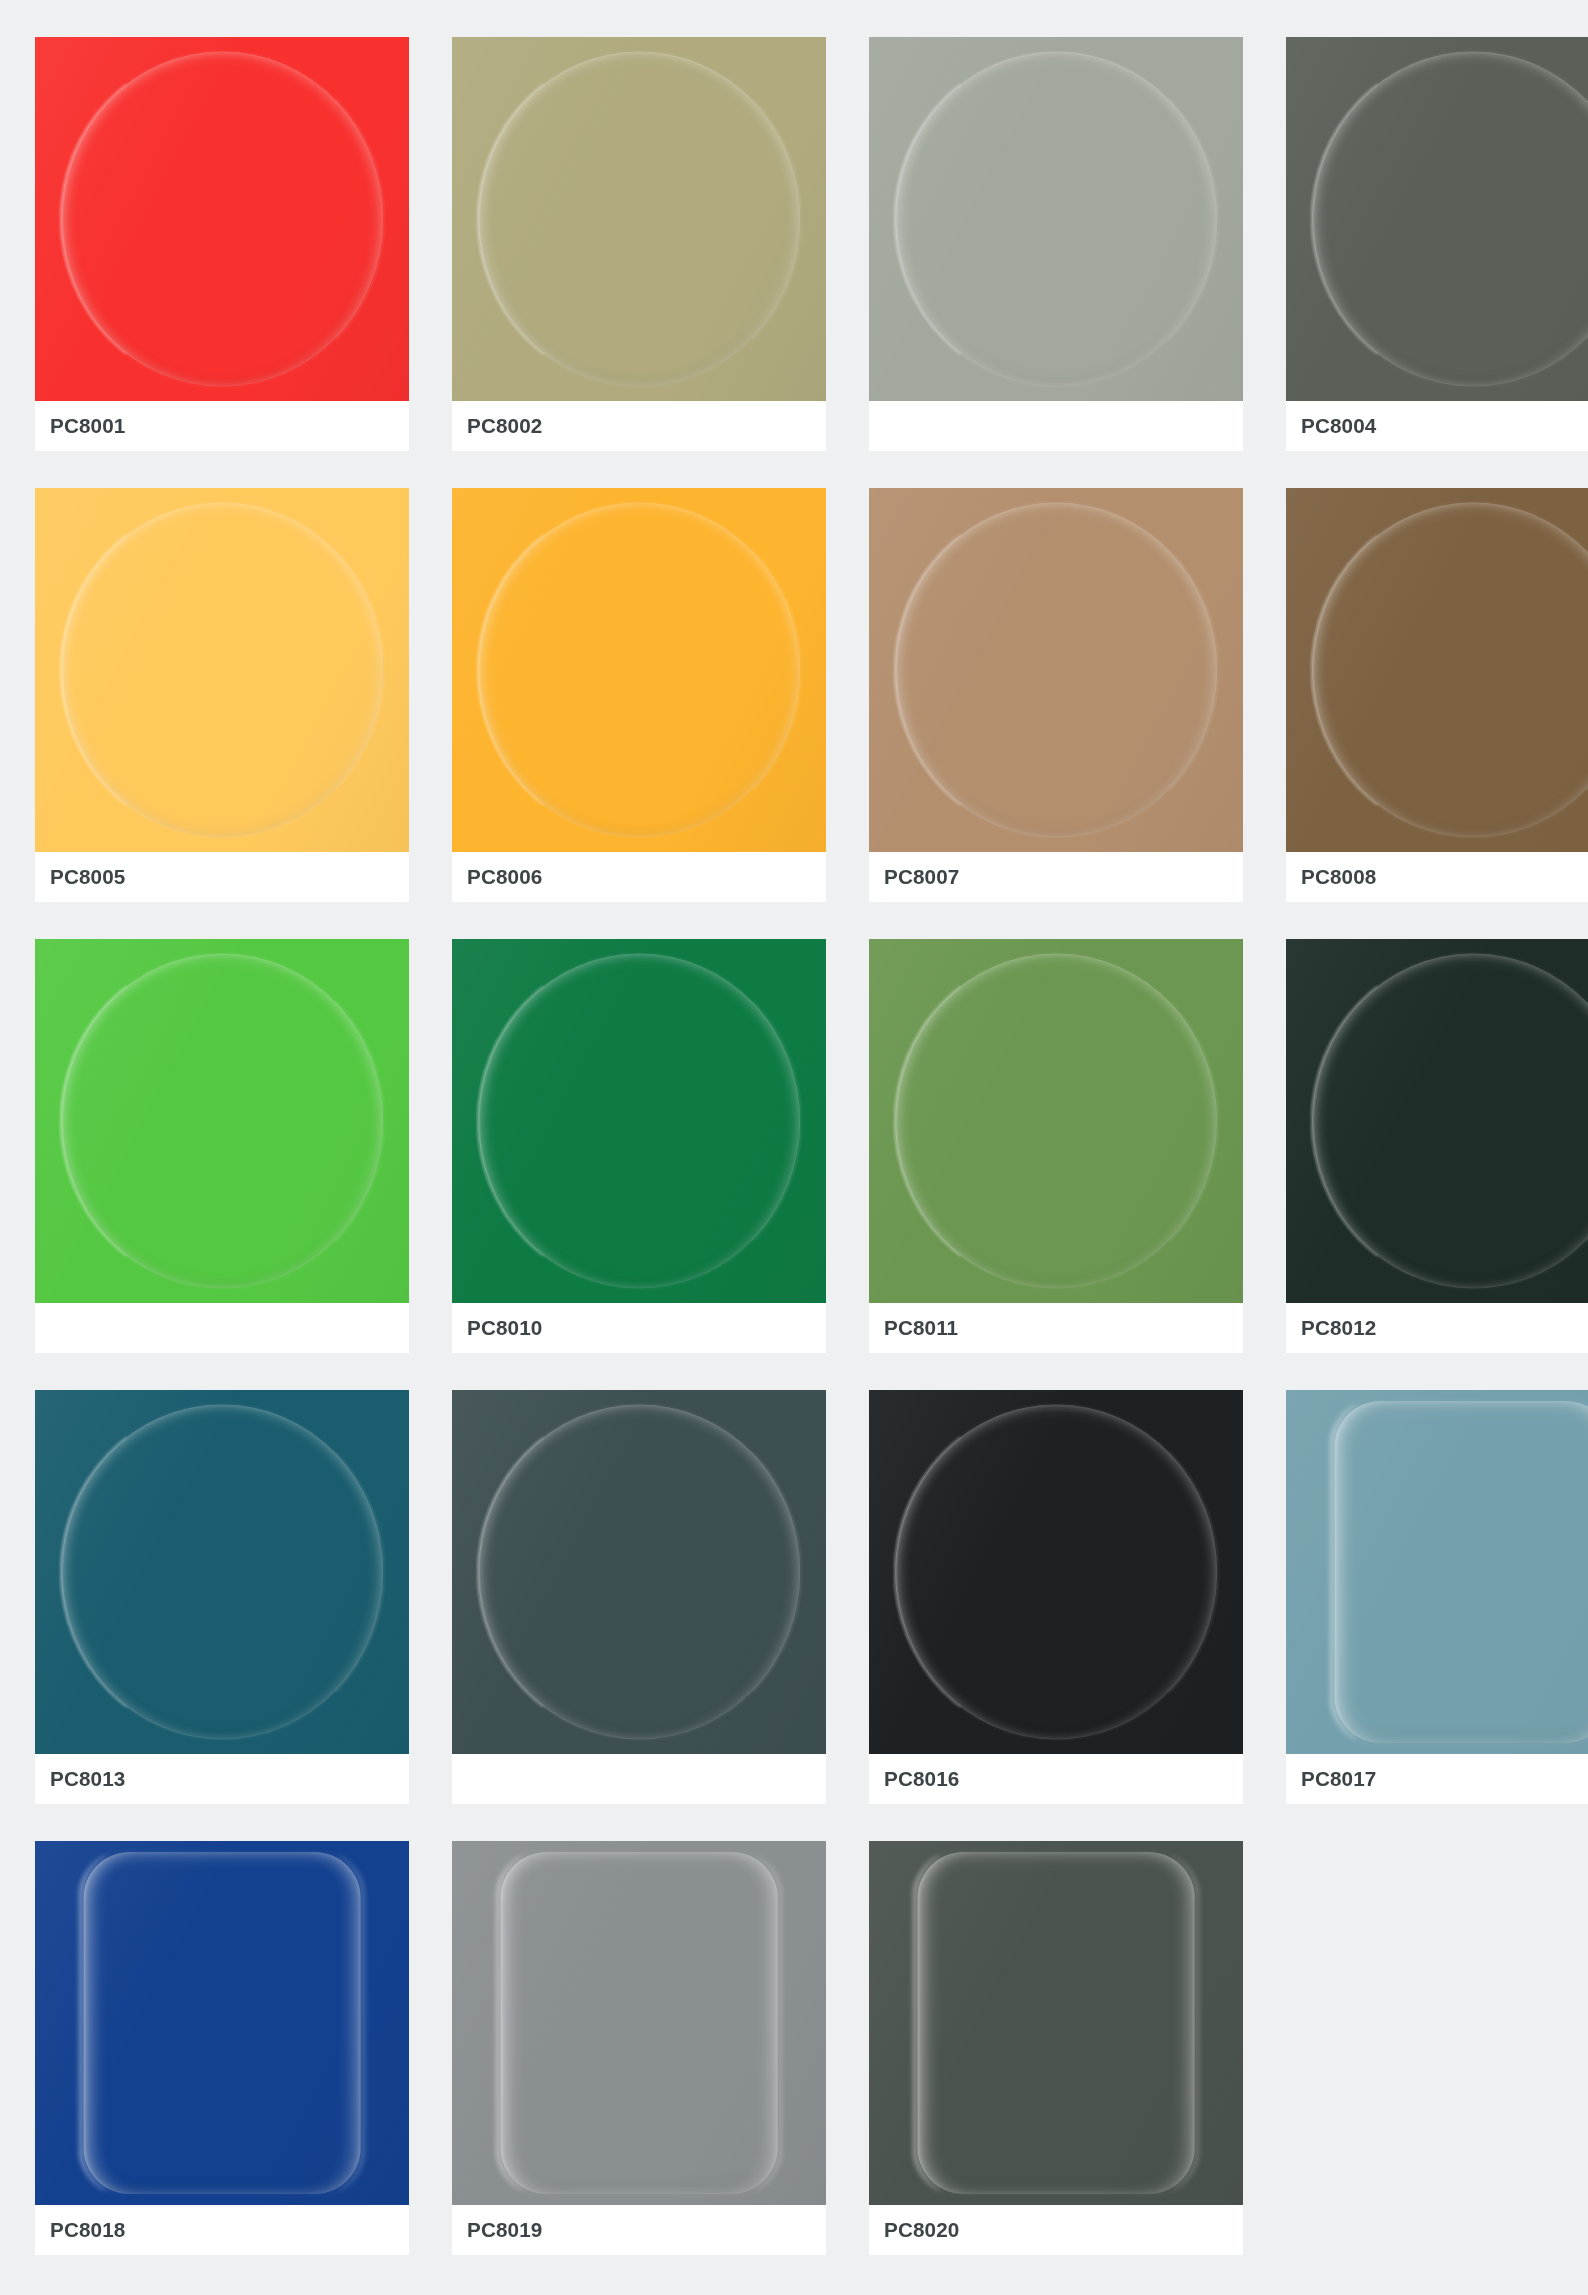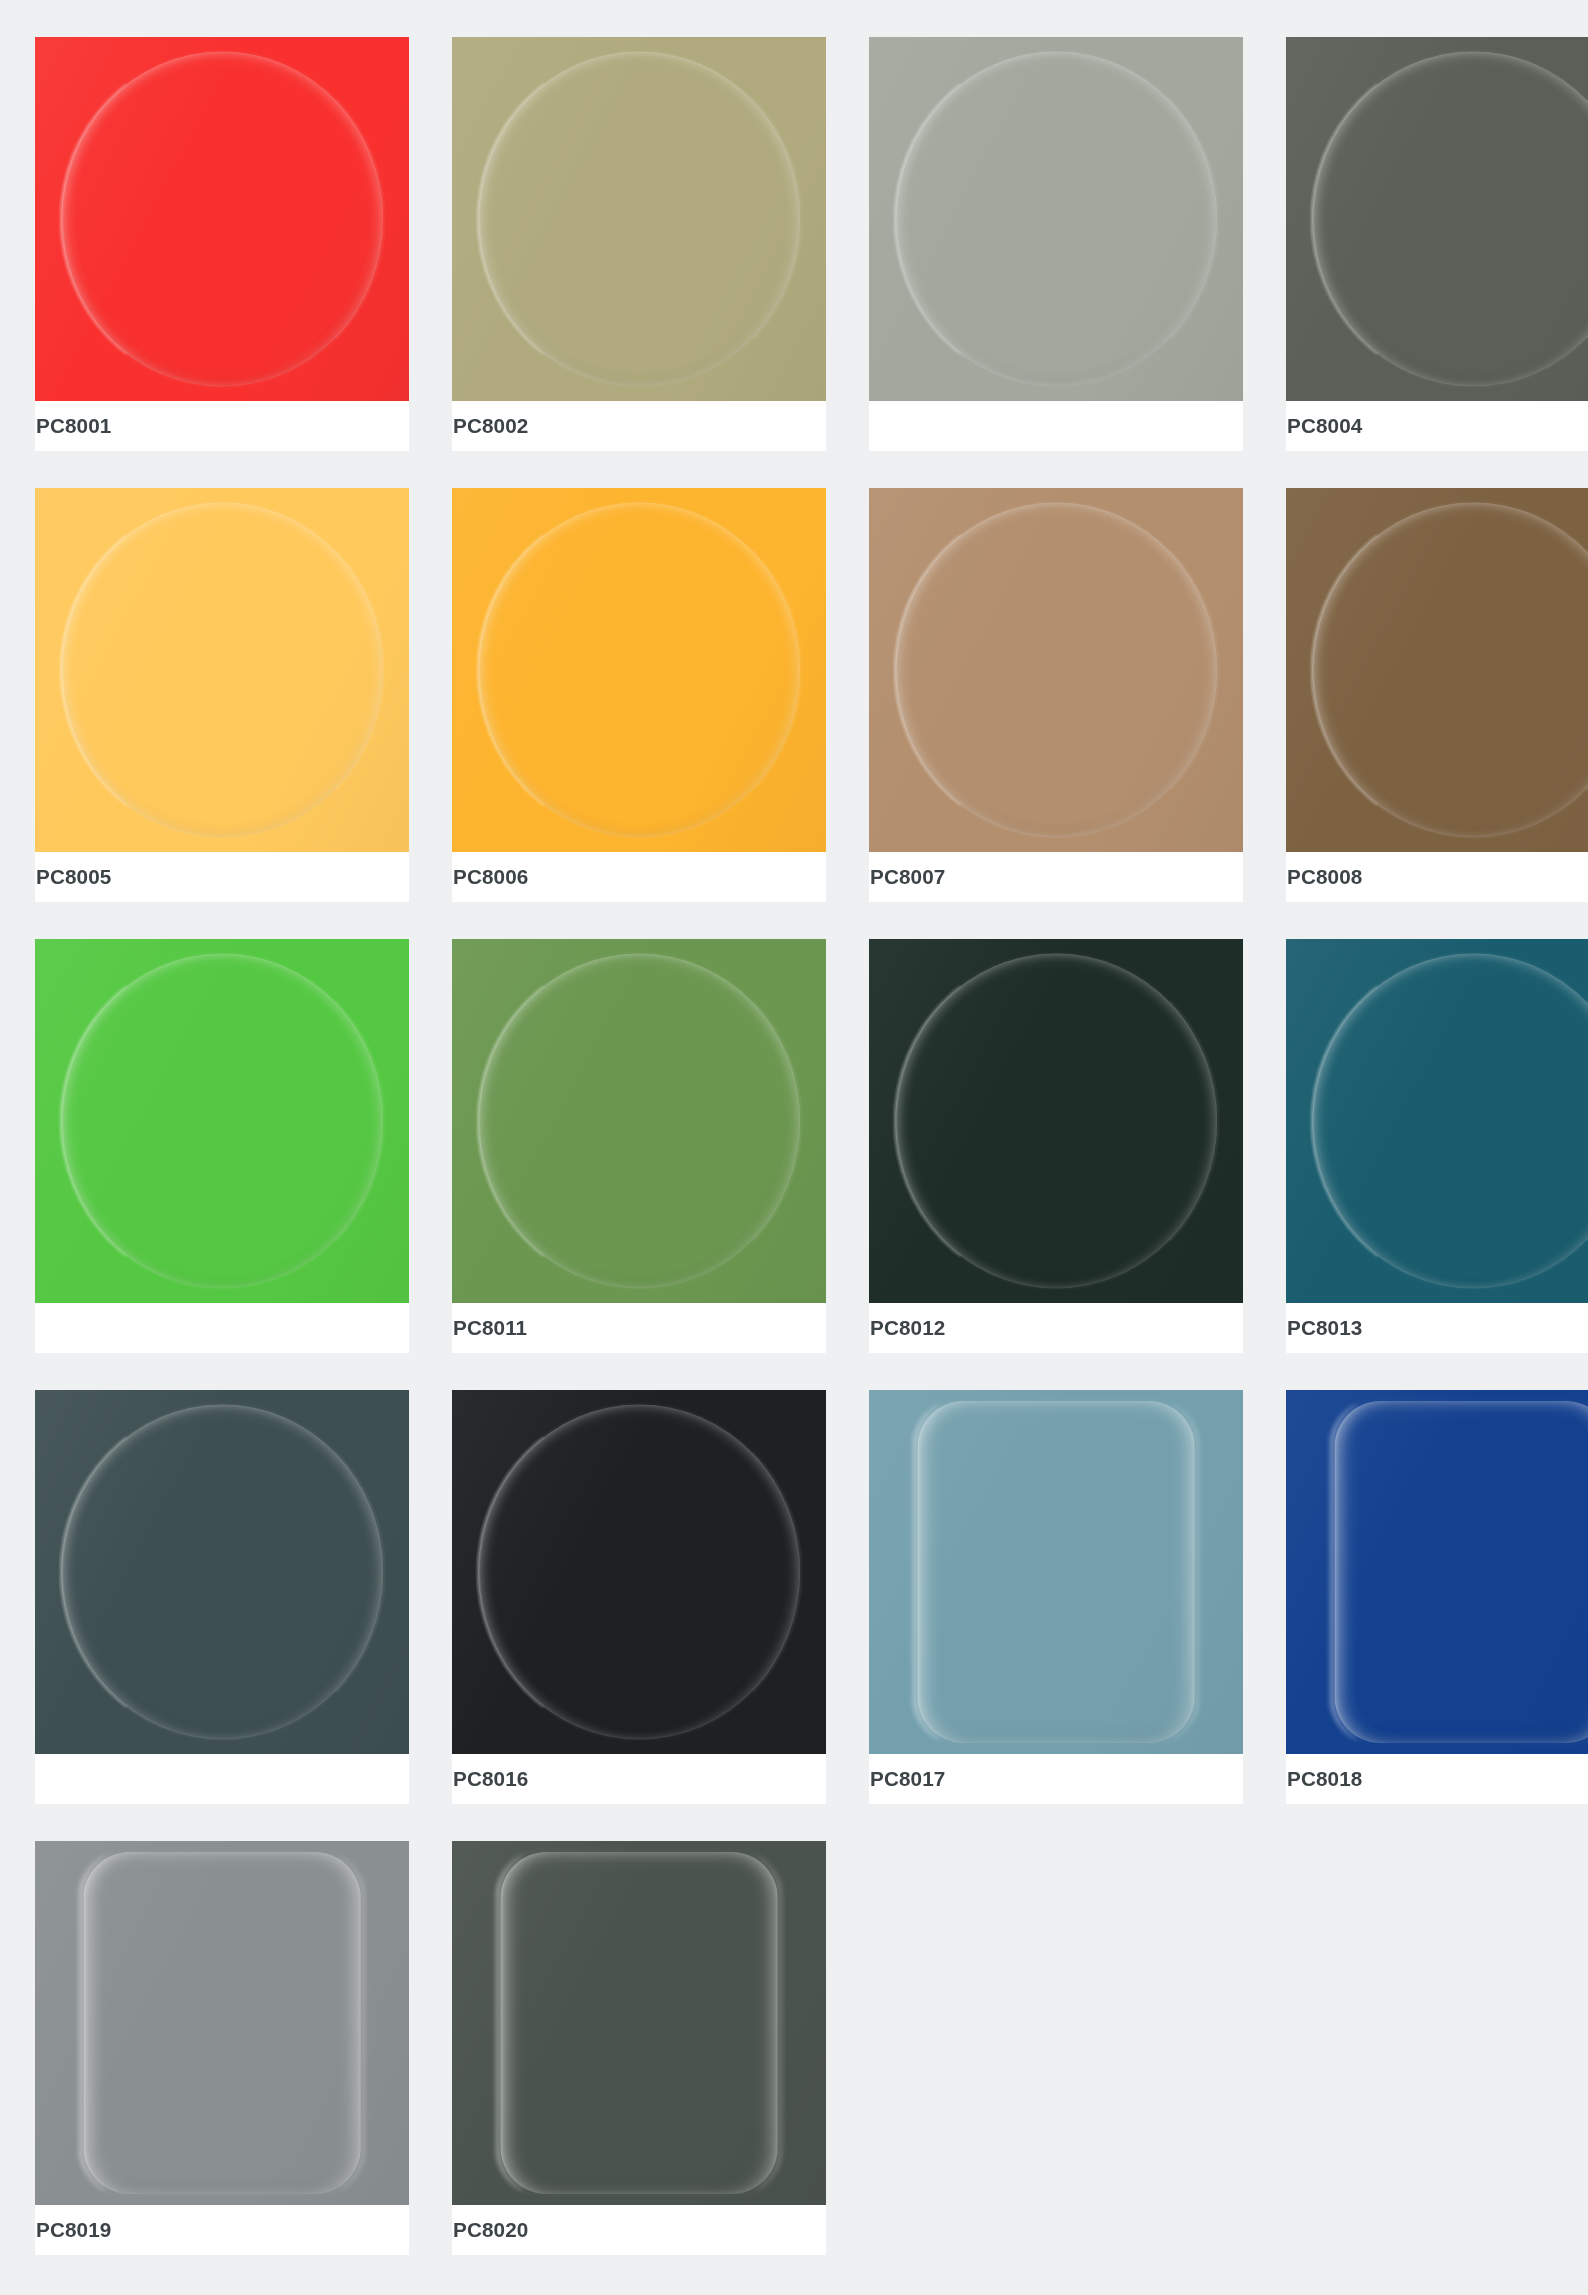--- a/index.html
+++ b/index.html
@@ -111,21 +111,21 @@
       rgba(0,0,0,0.035) 100%);
     pointer-events: none;
   }
 
   
   .swatch-label-bar {
     height: 50px;
     background: #ffffff;
     display: flex;
     align-items: center;
-    padding-left: 1px;
+    padding-left: 15px;
     box-sizing: border-box;
   }
   .swatch-label {
     font-size: 20.7px;
     font-weight: bold;
     color: #3d4447;
     letter-spacing: 0.1px;
     line-height: 1;
     white-space: nowrap;
   }
@@ -222,20 +222,31 @@
     <div class="swatch-card">
       <div class="swatch-chip">
         <div class="chip-base" style="background: rgb(85, 200, 67);"></div>
         <div class="chip-ring"></div>
         <div class="chip-glint"></div>
         <div class="chip-sheen"></div>
       </div>
     </div>
     <div class="swatch-card">
       <div class="swatch-chip">
+        <div class="chip-base" style="background: rgb(14, 122, 68);"></div>
+        <div class="chip-ring"></div>
+        <div class="chip-glint"></div>
+        <div class="chip-sheen"></div>
+      </div>
+      <div class="swatch-label-bar">
+        <span class="swatch-label">PC8010</span>
+      </div>
+    </div>
+    <div class="swatch-card">
+      <div class="swatch-chip">
         <div class="chip-base" style="background: rgb(107, 151, 80);"></div>
         <div class="chip-ring"></div>
         <div class="chip-glint"></div>
         <div class="chip-sheen"></div>
       </div>
       <div class="swatch-label-bar">
         <span class="swatch-label">PC8011</span>
       </div>
     </div>
     <div class="swatch-card">

